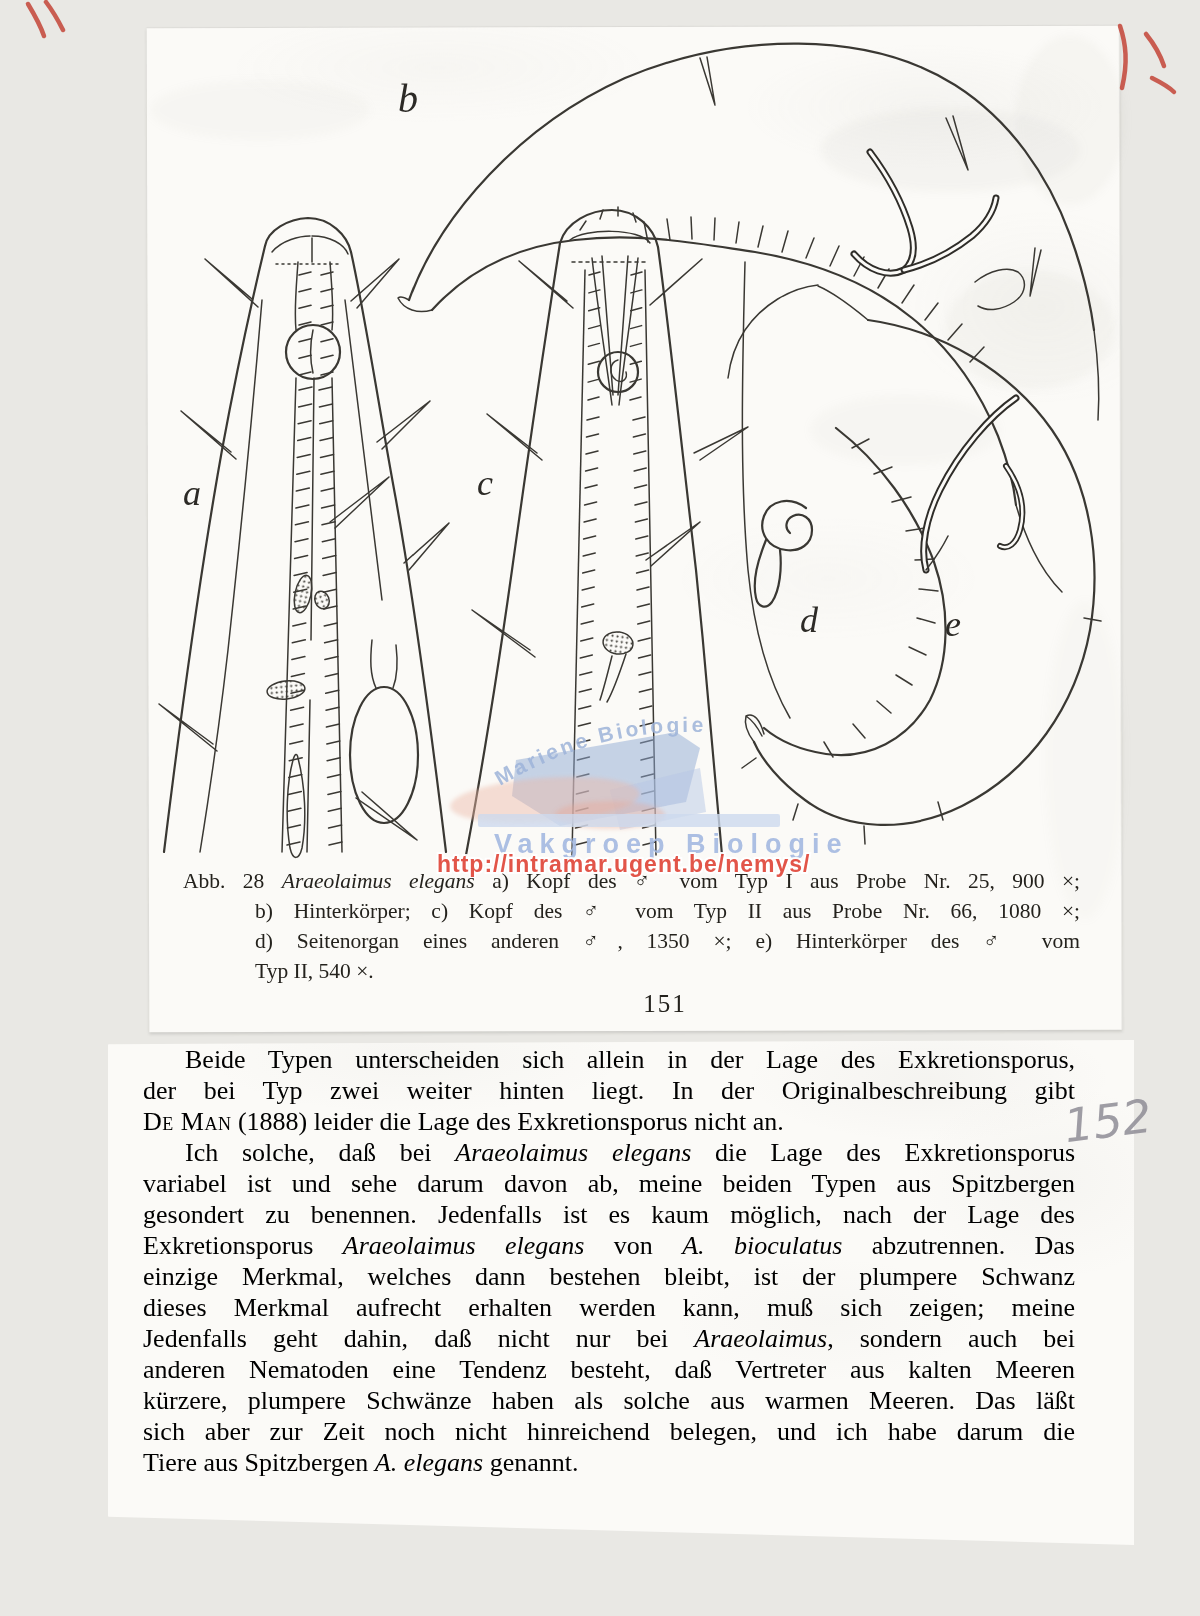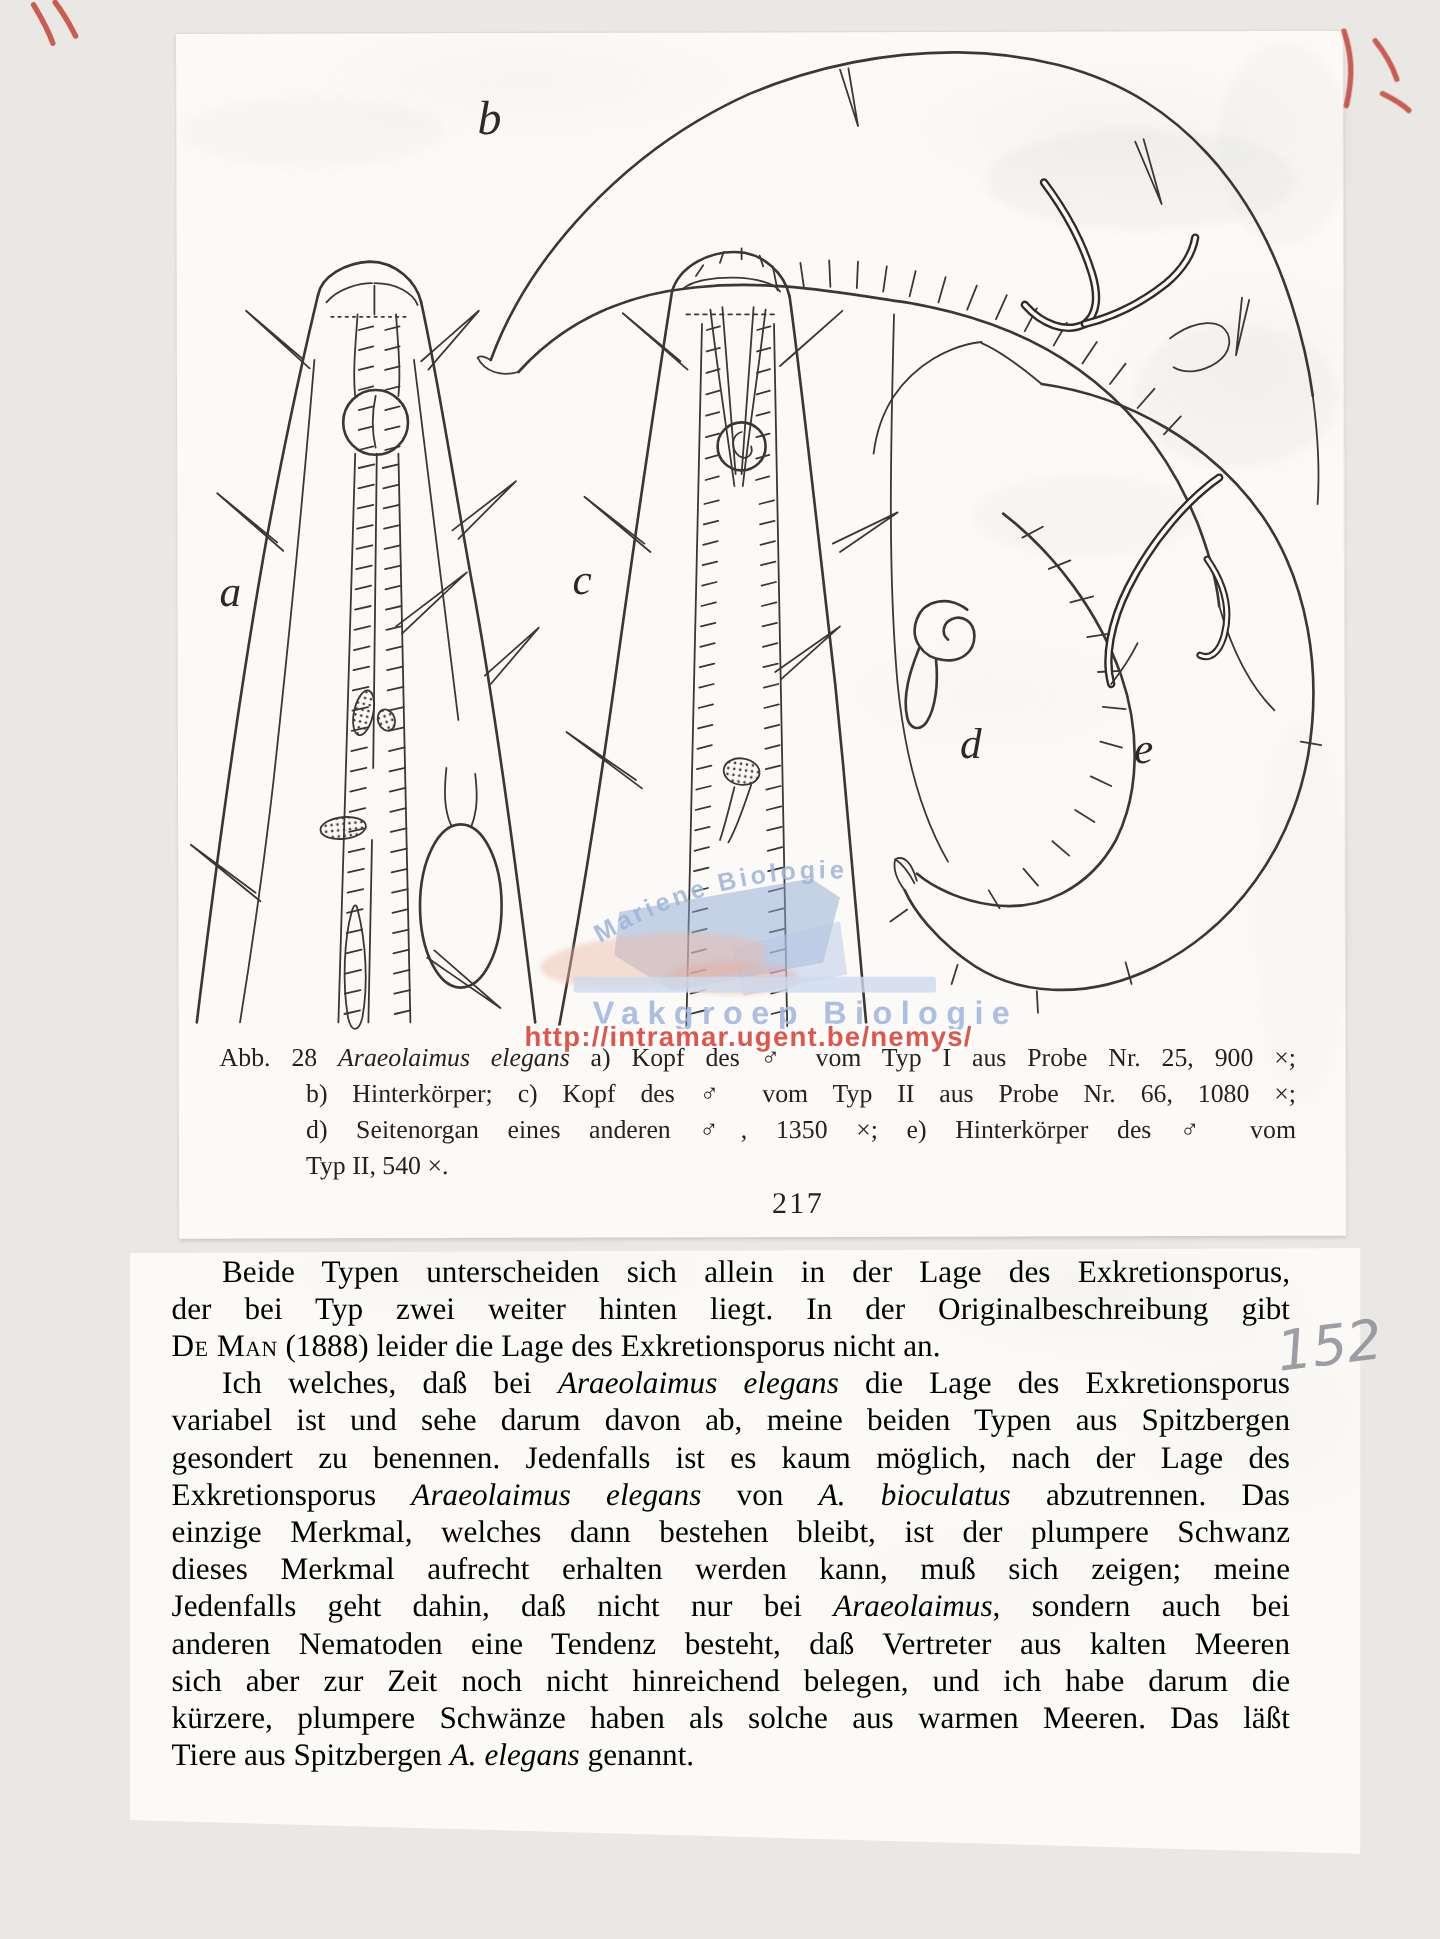--- a/index.html
+++ b/index.html
@@ -214,34 +214,34 @@
     </g>
   </svg>
 
   <div id="caption" class="textblock">
     <div class="cap-line jl"><span>Abb. 28 </span><span class="it">Araeolaimus elegans</span><span> a) Kopf des ♂ vom Typ I aus Probe Nr. 25, 900 ×;</span></div>
     <div class="cap-line jl cl2"><span>b) Hinterkörper; c) Kopf des ♂ vom Typ II aus Probe Nr. 66, 1080 ×;</span></div>
     <div class="cap-line jl cl2"><span>d) Seitenorgan eines anderen ♂, 1350 ×; e) Hinterkörper des ♂ vom</span></div>
     <div class="cap-line cl2"><span>Typ II, 540 ×.</span></div>
   </div>
 
-  <div id="pagenum" class="textblock">217</div>
+  <div id="pagenum" class="textblock">151</div>
 
   <div id="bodytext" class="textblock">
     <div class="bl ind"><span>Beide Typen unterscheiden sich allein in der Lage des Exkretionsporus,</span></div>
     <div class="bl"><span>der bei Typ zwei weiter hinten liegt. In der Originalbeschreibung gibt</span></div>
     <div class="bl end"><span class="sc">De Man</span><span> (1888) leider die Lage des Exkretionsporus nicht an.</span></div>
-    <div class="bl ind"><span>Ich welches, daß bei </span><span class="it">Araeolaimus elegans</span><span> die Lage des Exkretionsporus</span></div>
+    <div class="bl ind"><span>Ich solche, daß bei </span><span class="it">Araeolaimus elegans</span><span> die Lage des Exkretionsporus</span></div>
     <div class="bl"><span>variabel ist und sehe darum davon ab, meine beiden Typen aus Spitzbergen</span></div>
     <div class="bl"><span>gesondert zu benennen. Jedenfalls ist es kaum möglich, nach der Lage des</span></div>
     <div class="bl"><span>Exkretionsporus </span><span class="it">Araeolaimus elegans</span><span> von </span><span class="it">A. bioculatus</span><span> abzutrennen. Das</span></div>
     <div class="bl"><span>einzige Merkmal, welches dann bestehen bleibt, ist der plumpere Schwanz</span></div>
     <div class="bl"><span>dieses Merkmal aufrecht erhalten werden kann, muß sich zeigen; meine</span></div>
     <div class="bl"><span>Jedenfalls geht dahin, daß nicht nur bei </span><span class="it">Araeolaimus</span><span>, sondern auch bei</span></div>
     <div class="bl"><span>anderen Nematoden eine Tendenz besteht, daß Vertreter aus kalten Meeren</span></div>
+    <div class="bl"><span>kürzere, plumpere Schwänze haben als solche aus warmen Meeren. Das läßt</span></div>
     <div class="bl"><span>sich aber zur Zeit noch nicht hinreichend belegen, und ich habe darum die</span></div>
-    <div class="bl"><span>kürzere, plumpere Schwänze haben als solche aus warmen Meeren. Das läßt</span></div>
     <div class="bl end"><span>Tiere aus Spitzbergen </span><span class="it">A. elegans</span><span> genannt.</span></div>
   </div>
 
   <div id="handnote" class="textblock">152</div>
 
 </div>
 
 </body></html>

